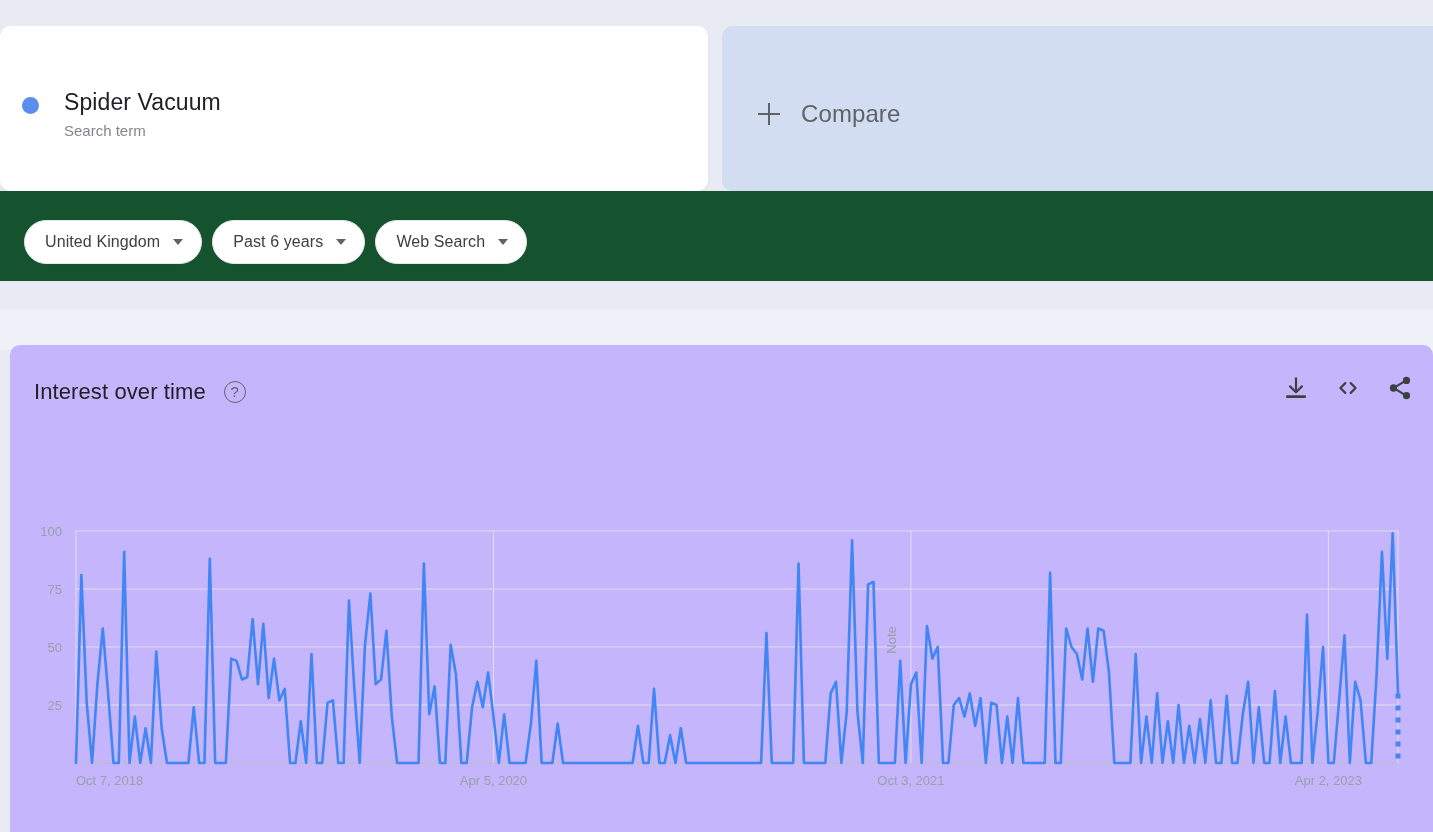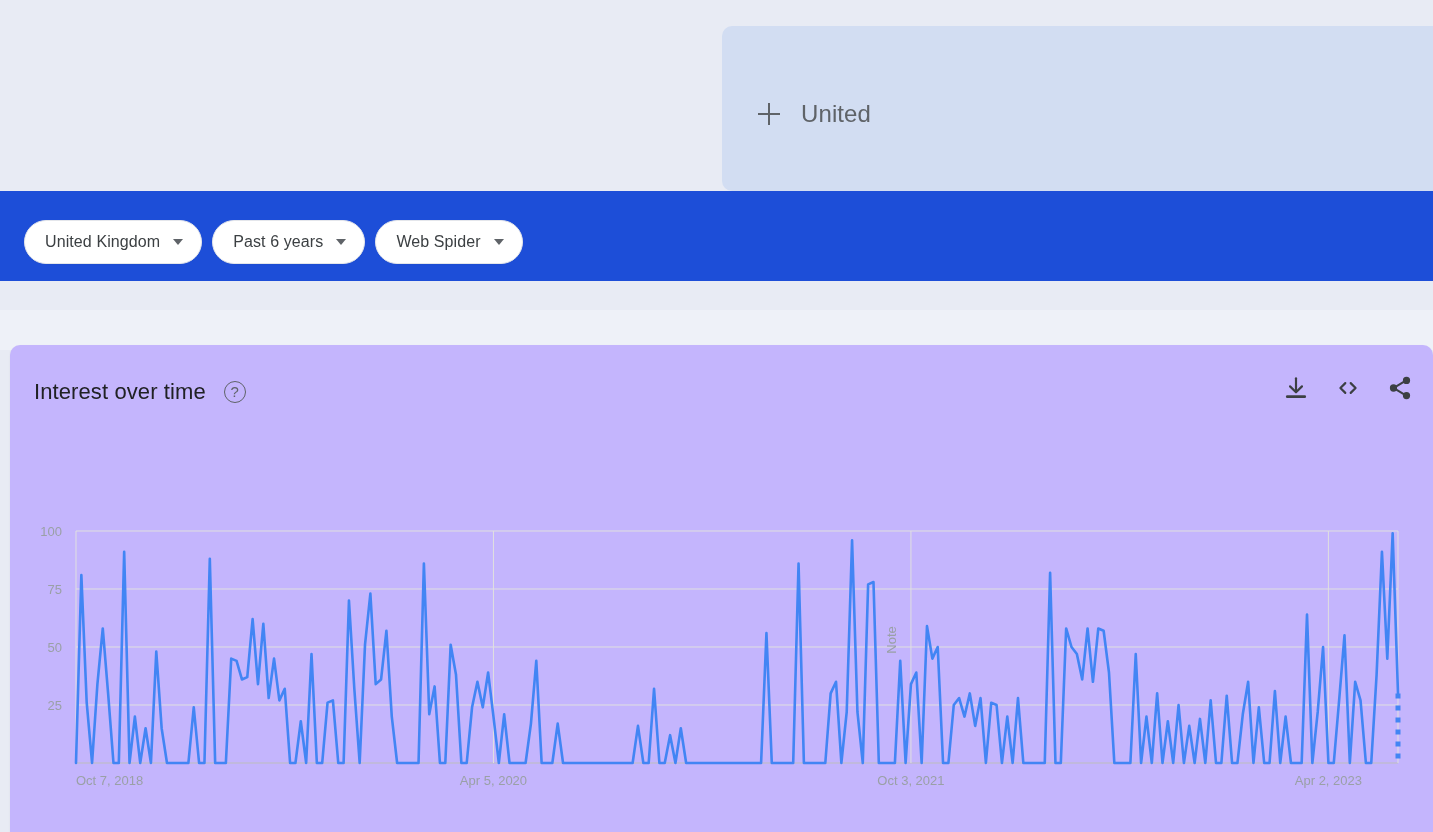--- a/index.html
+++ b/index.html
@@ -63,21 +63,21 @@
   .plus-icon:after  { top: 0; left: 10px; height: 22px; width: 2px; }
   .compare-label {
     margin-left: 21px; font-size: 24px; color: #5f6368;
     line-height: 28px; letter-spacing: .1px;
   }
 
   
   .filter-bar {
     position: absolute; left: 0; top: 191px;
     width: 1433px; height: 90px;
-    background: #1d4ed8;
+    background: #14532d;
   }
   .chips { position: absolute; left: 24px; top: 29px; display: flex; gap: 10px; }
   .chip {
     height: 44px; min-width: 0;
     border: 1px solid #e4e6eb; border-radius: 22px;
     background: #fff; display: flex; align-items: center;
     padding: 0 18px 0 20px; cursor: pointer;
     box-shadow: 0 1px 1px rgba(60,64,67,.04);
   }
   .chip-label {
@@ -140,46 +140,55 @@
 <body>
 
 <div id="page">
 
   <div class="band-a" style="top:0;height:26px;"></div>
   <div class="band-a" style="top:281px;height:29px;"></div>
   <div class="band-b" style="top:310px;height:40px;"></div>
 
   <div class="top-row">
 
+    <div class="term-card">
+      <div class="term-inner">
+        <div class="term-dot"></div>
+        <div class="term-text">
+          <div class="term-title">Spider Vacuum</div>
+          <div class="term-sub">Search term</div>
+        </div>
+      </div>
+    </div>
 
     <div class="compare-card">
       <div class="compare-inner">
         <span class="plus-icon"></span>
-        <span class="compare-label">United</span>
+        <span class="compare-label">Compare</span>
       </div>
     </div>
 
   </div>
 
   <div class="filter-bar">
     <div class="chips">
 
       <div class="chip">
         <span class="chip-label">United Kingdom</span>
         <span class="chip-caret"></span>
       </div>
 
       <div class="chip">
         <span class="chip-label">Past 6 years</span>
         <span class="chip-caret"></span>
       </div>
 
 
       <div class="chip">
-        <span class="chip-label">Web Spider</span>
+        <span class="chip-label">Web Search</span>
         <span class="chip-caret"></span>
       </div>
 
     </div>
   </div>
 
   <div class="chart-card">
 
     <div class="chart-head">
       <div class="chart-title-wrap">

